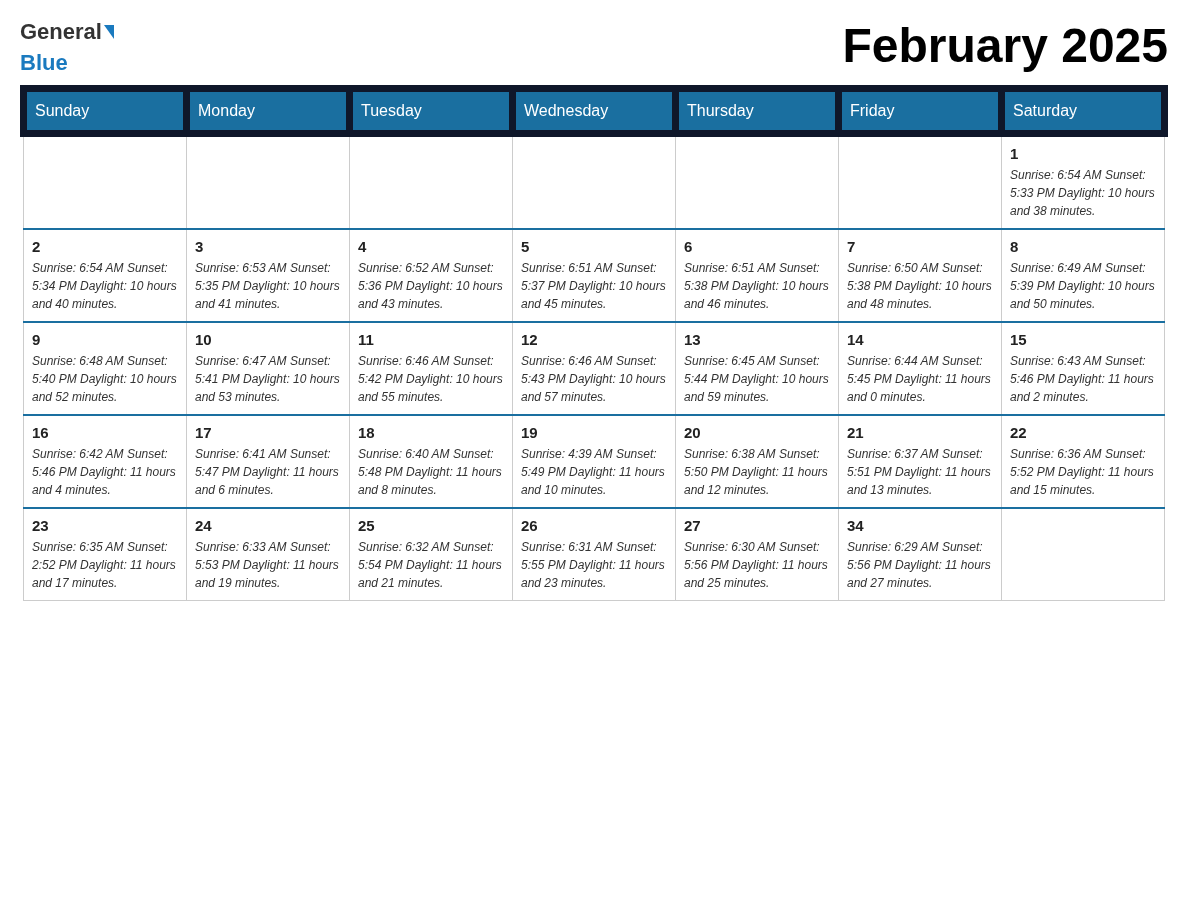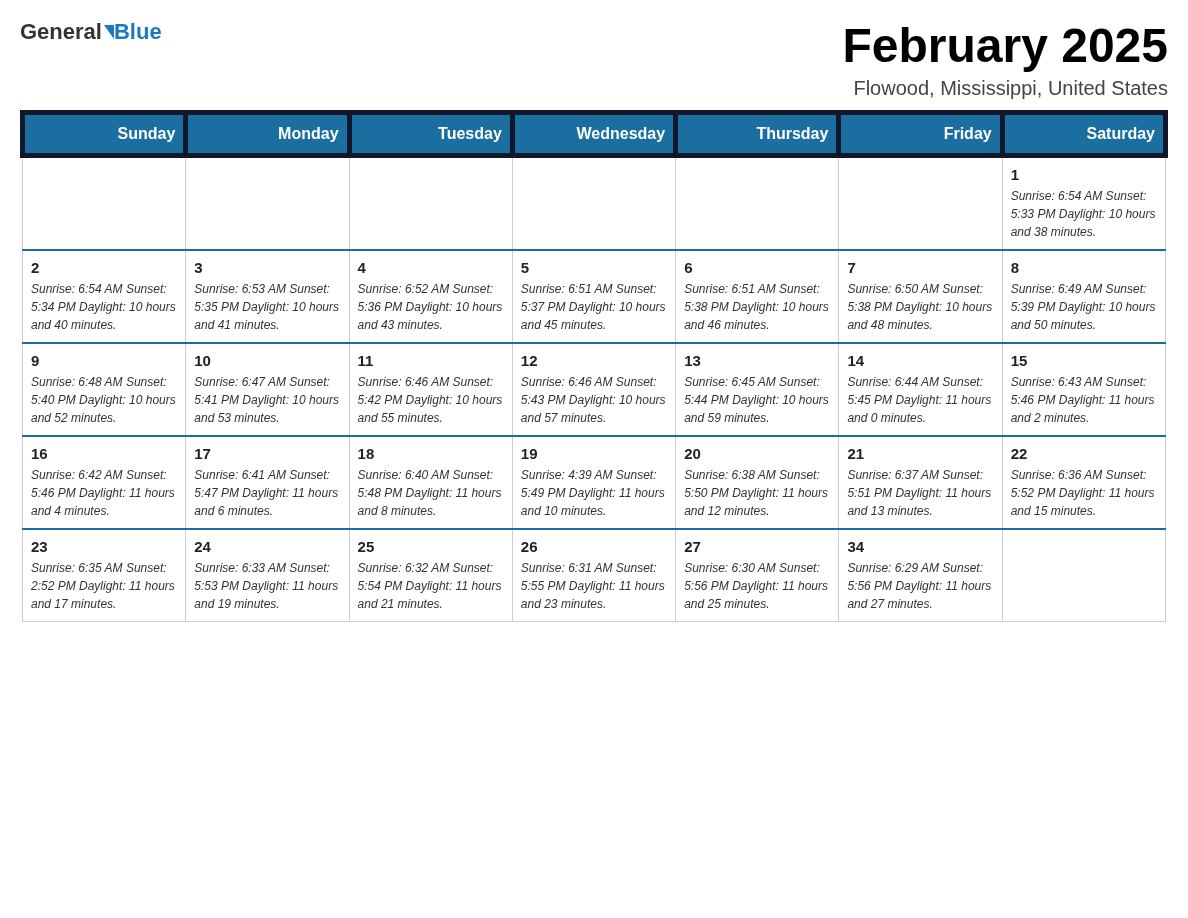--- a/index.html
+++ b/index.html
@@ -11,22 +11,23 @@
       min-height: 918px;
     }
     .header {
       display: flex;
       justify-content: space-between;
       align-items: flex-start;
       margin-bottom: 10px;
     }
     .logo {
       display: flex;
-      flex-direction: row;
+      flex-direction: column;
       align-items: flex-start;
+      gap: 7px;
     }
     .logo-general {
       font-size: 22px;
       font-weight: bold;
       color: #333;
       line-height: 1.1;
     }
     .logo-blue {
       font-size: 22px;
       font-weight: bold;
@@ -63,24 +64,24 @@
     }
     .calendar {
       width: 100%;
       border-collapse: collapse;
       margin-top: 10px;
     }
     .calendar th {
       background-color: #1a6fa0;
       color: #fff;
       font-size: 16px;
-      font-weight: bold;
+      font-weight: normal;
       padding: 10px 8px;
-      text-align: right;
-      border: 5px solid #0f172a;
+      text-align: left;
+      border: 7px solid #0f172a;
     }
     .calendar td {
       vertical-align: top;
       width: 14.28%;
       padding: 8px;
       border: 1px solid #ccc;
       font-size: 12.5px;
       color: #333;
       min-height: 110px;
       background: #fff;
@@ -111,21 +112,20 @@
 <div class="header">
   <div class="logo">
     <div class="logo-top-row">
       <span class="logo-general">General</span>
       <span class="logo-arrow"></span>
     </div>
     <span class="logo-blue">Blue</span>
   </div>
   <div class="title-section">
     <div class="month-title">February 2025</div>
-    <div class="location-title">Flowood, Mississippi, United States</div>
   </div>
 </div>
 
 <table class="calendar">
   <thead>
     <tr>
 
     <th>Sunday</th>
         <th>Monday</th>
         <th>Tuesday</th>

